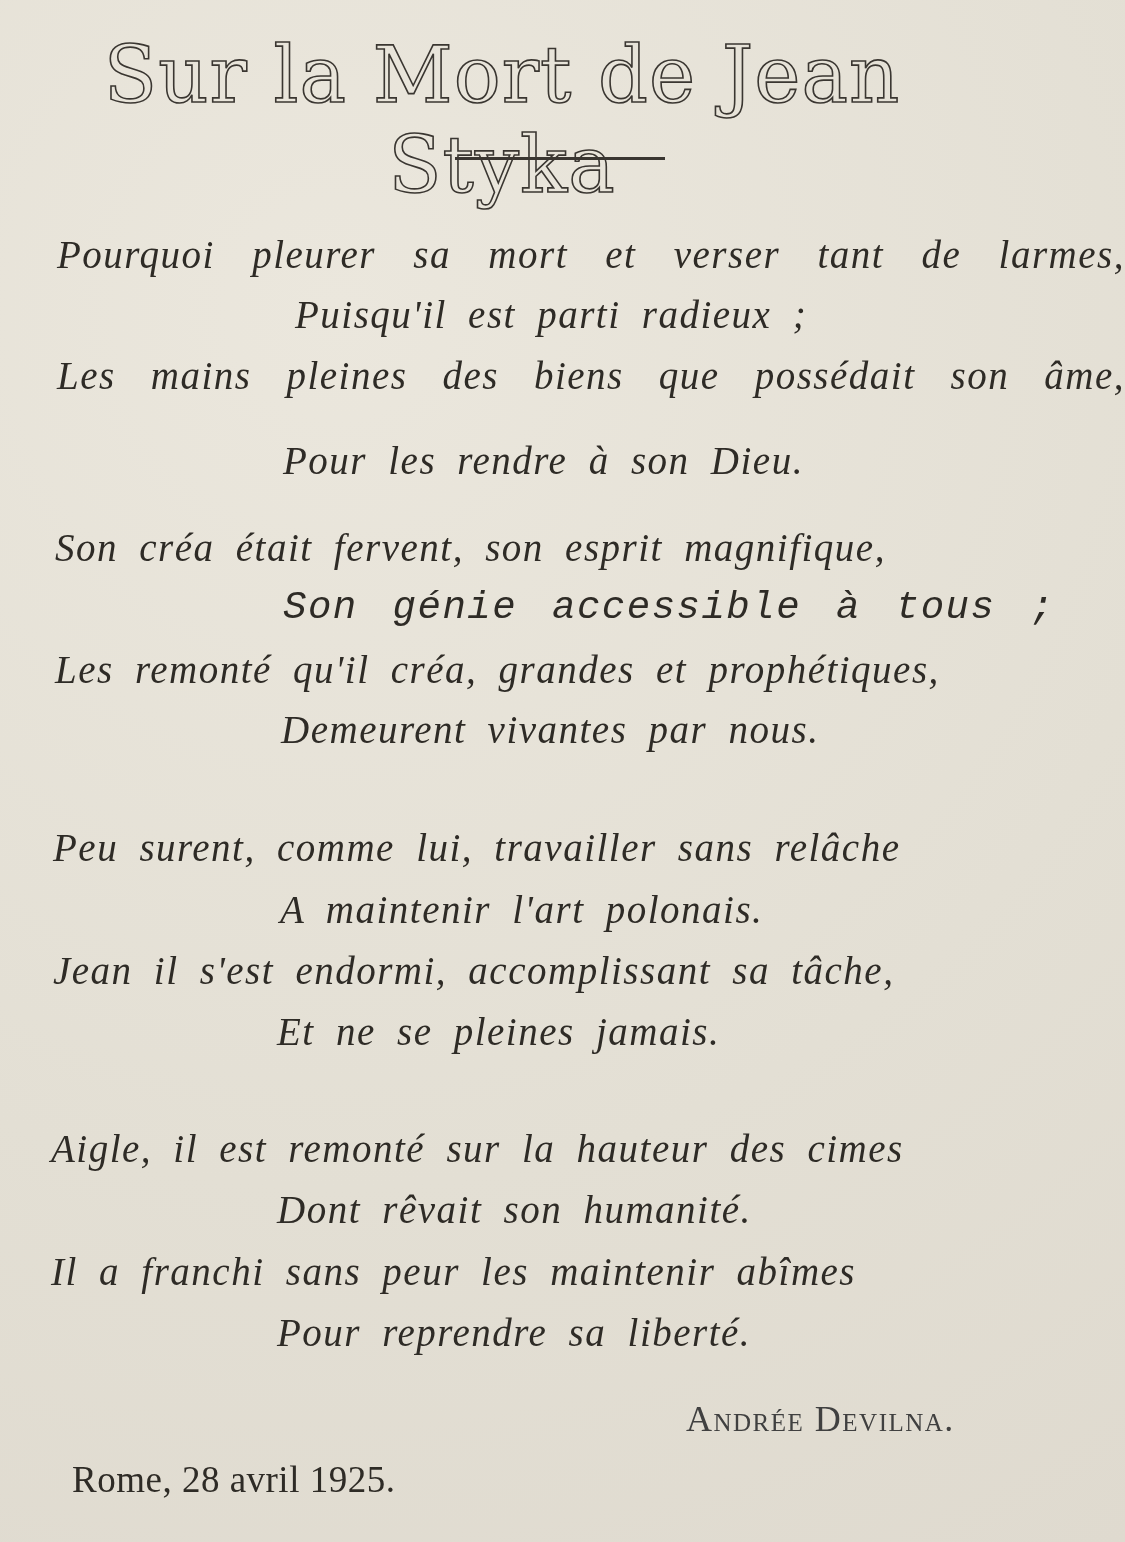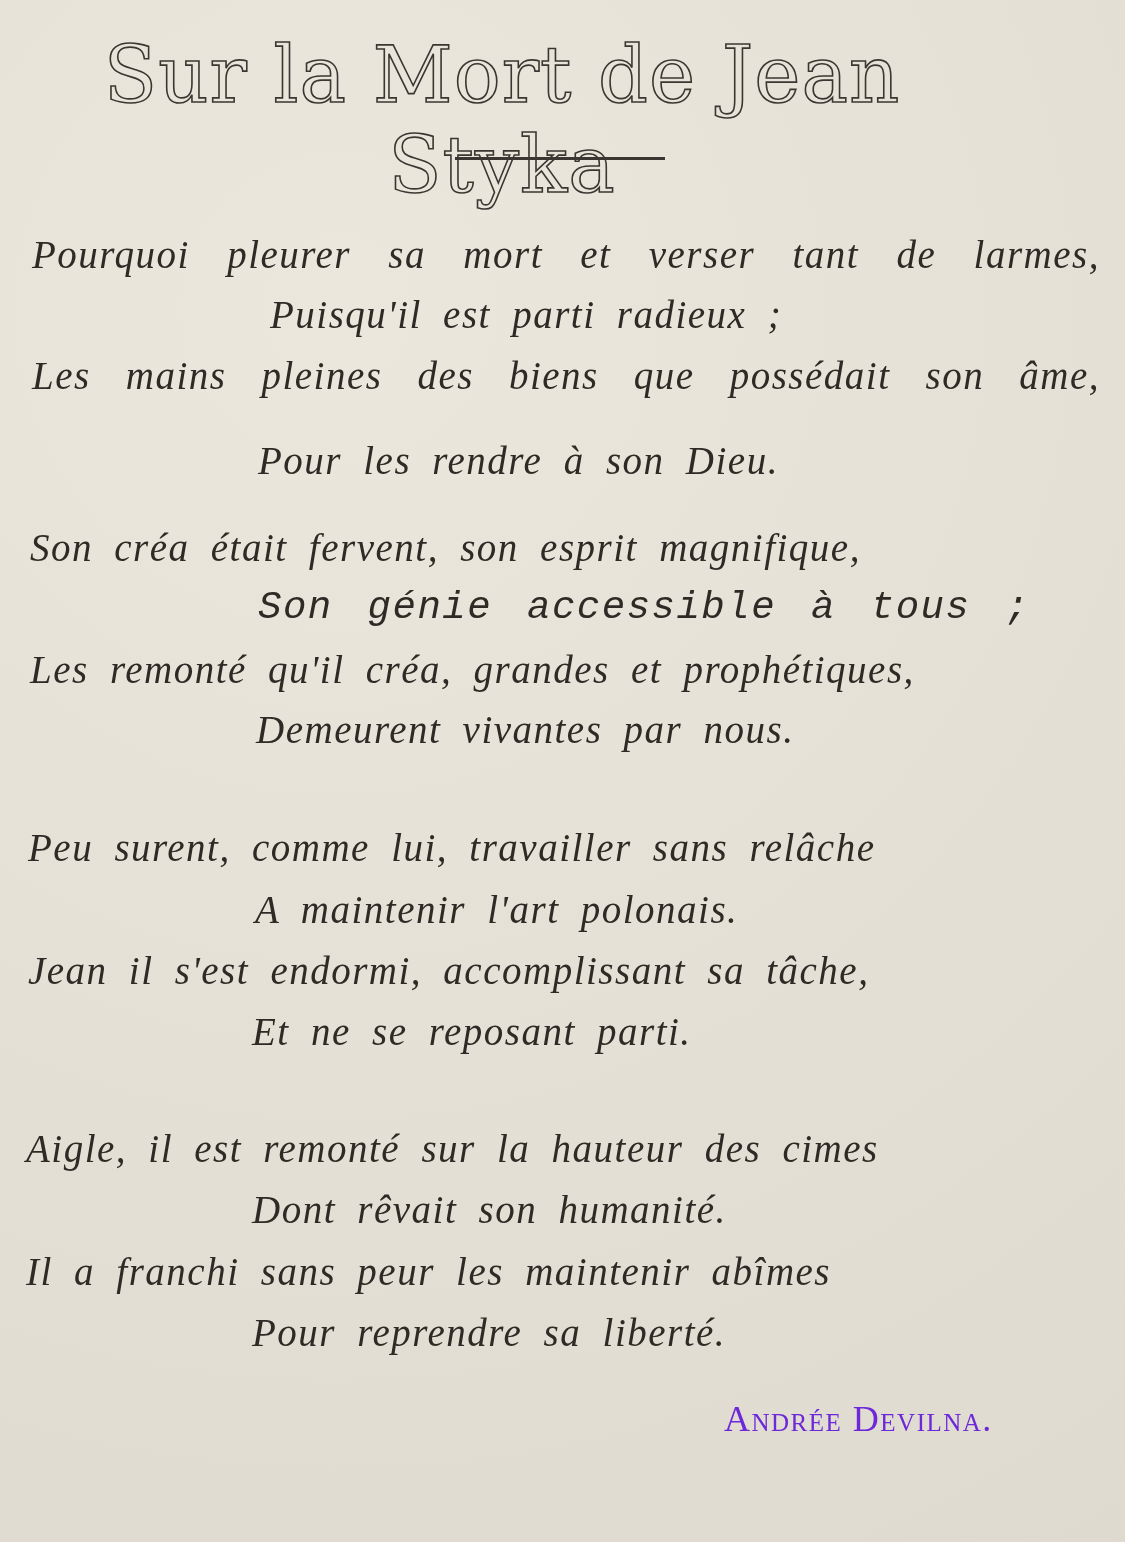--- a/index.html
+++ b/index.html
@@ -27,29 +27,30 @@
   .poem { position: absolute; left: 0; top: 0; width: 1125px; }
   .line {
     position: absolute;
     font-family: "Liberation Serif", serif;
     font-style: italic;
     font-size: 39px;
     color: #2e2b26;
     white-space: nowrap;
     letter-spacing: 1.5px;
     word-spacing: 10px;
+    margin-left: 25px;
   }
   .line.full { left: 32px; width: 1068px; text-align: justify; text-align-last: justify; }
   .line.left { left: 28px; }
   .line.indent { left: 255px; }
   .signature {
-    position: absolute; left: 724px; top: 1398px;
+    position: absolute; left: 686px; top: 1398px;
     font-family: "Liberation Serif", serif;
     font-size: 36px; font-variant: small-caps;
-    letter-spacing: 1.5px; color: #6d28d9;
+    letter-spacing: 1.5px; color: #404040;
   }
   .place-date {
     position: absolute; left: 72px; top: 1458px;
     font-family: "Liberation Serif", serif;
     font-size: 37px; color: #2e2b26; letter-spacing: 0.5px;
   }
 </style>
 </head>
 <body>
 
@@ -65,22 +66,23 @@
     <div class="line indent" style="top:438px;left:258px;">Pour les rendre à son Dieu.</div>
 
     <div class="line left" style="top:525px;left:30px;">Son créa était fervent, son esprit magnifique,</div>
     <div class="line indent" style="top:586px;left:258px;font-family:Liberation Mono, monospace;">Son génie accessible à tous ;</div>
     <div class="line left" style="top:647px;left:30px;">Les remonté qu'il créa, grandes et prophétiques,</div>
     <div class="line indent" style="top:707px;left:256px;">Demeurent vivantes par nous.</div>
 
     <div class="line left" style="top:825px;left:28px;">Peu surent, comme lui, travailler sans relâche</div>
     <div class="line indent" style="top:887px;left:255px;">A maintenir l'art polonais.</div>
     <div class="line left" style="top:948px;left:28px;">Jean il s'est endormi, accomplissant sa tâche,</div>
-    <div class="line indent" style="top:1009px;left:252px;">Et ne se reposant parti.</div>
+    <div class="line indent" style="top:1009px;left:252px;">Et ne se pleines jamais.</div>
 
     <div class="line left" style="top:1126px;left:26px;">Aigle, il est remonté sur la hauteur des cimes</div>
     <div class="line indent" style="top:1187px;left:252px;">Dont rêvait son humanité.</div>
     <div class="line left" style="top:1249px;left:26px;">Il a franchi sans peur les maintenir abîmes</div>
     <div class="line indent" style="top:1310px;left:252px;">Pour reprendre sa liberté.</div>
   </div>
 
   <div class="signature">Andrée Devilna.</div>
+  <div class="place-date">Rome, 28 avril 1925.</div>
 </div>
 
 </body></html>

